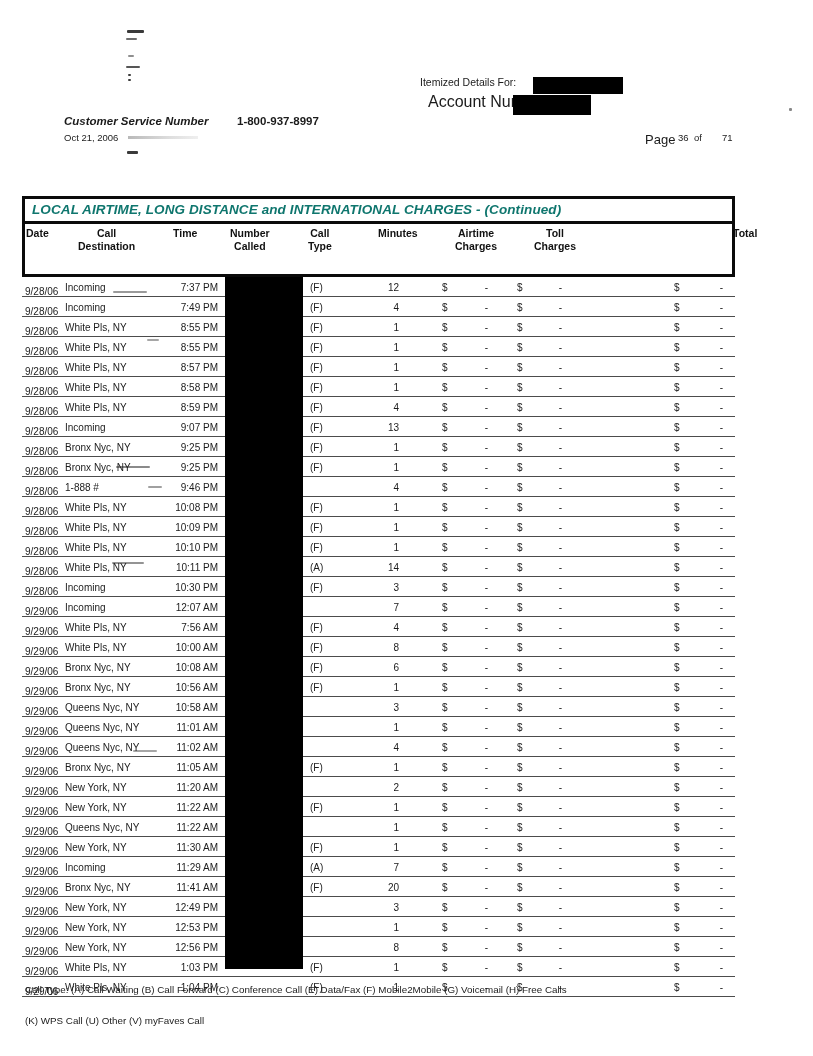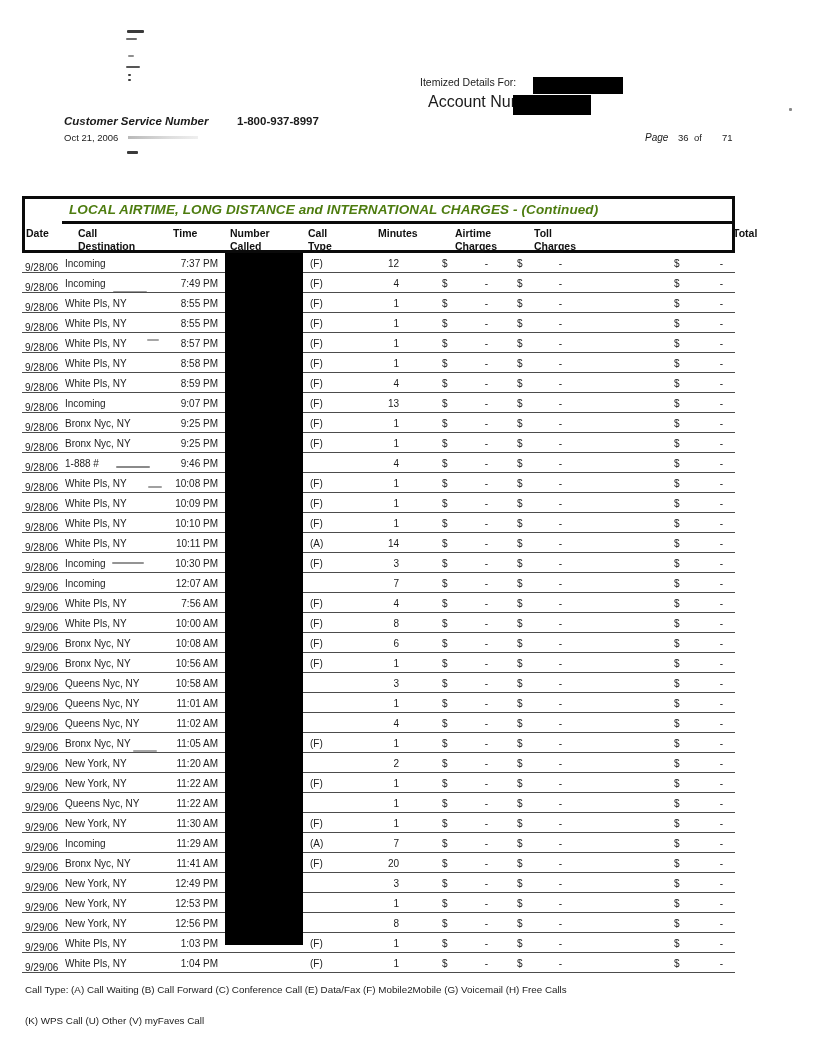--- a/index.html
+++ b/index.html
@@ -16,38 +16,38 @@
   .abs{position:absolute;margin-top:20px;}
   .itemized-label{left:420px;top:56px;font-size:10.5px;}
   .account-label{left:428px;top:73px;font-size:16px;}
   .redact-box1{left:533px;top:57px;width:90px;height:17px;background:#000;}
   .redact-box2{left:513px;top:75px;width:78px;height:20px;background:#000;}
   .cs-label{left:64px;top:95px;font-size:11.5px;font-weight:bold;font-style:italic;}
   .cs-number{left:237px;top:95px;font-size:11.5px;font-weight:bold;}
   .stmt-date{left:64px;top:112px;font-size:9.5px;}
   .date-smudge{left:128px;top:116px;width:70px;height:3px;
     background:linear-gradient(90deg,#b9b9b9,#dedede 60%,#efefef);}
-  .pg-label{left:645px;top:112px;font-size:10px;font-style:italic;}
+  .pg-label{left:645px;top:112px;font-size:13px;}
   .pg-num{left:678px;top:112px;font-size:9.5px;}
   .pg-of{left:694px;top:112px;font-size:9.5px;}
   .pg-total{left:722px;top:112px;font-size:9.5px;}
 
   
   .art{position:absolute;background:#3a3a3a;border-radius:1px;}
 
   
   .bill-table{position:absolute;left:22px;top:196px;width:713px;}
   .head-box{border:3px solid #0a0a0a;background:#fff;}
   .title-row{
     height:22px;line-height:22px;padding-left:7px;
     font-size:13.5px;font-weight:bold;font-style:italic;
-    border-bottom:3px solid #0a0a0a;color:#4d7c0f;
-    white-space:nowrap;letter-spacing:.1px;margin-left:37px;
+    border-bottom:3px solid #0a0a0a;color:#0f766e;
+    white-space:nowrap;letter-spacing:.1px;
   }
-  .col-head{position:relative;height:26px;font-size:10.5px;font-weight:bold;color:#111;}
+  .col-head{position:relative;height:50px;font-size:10.5px;font-weight:bold;color:#111;text-align:center;}
   .col-head .lbl{position:absolute;top:3px;line-height:13px;white-space:pre;}
   .lbl-date{left:1px;}
   .lbl-dest{left:53px;}
   .lbl-time{left:148px;}
   .lbl-number{left:205px;}
   .lbl-type{left:283px;}
   .lbl-minutes{left:353px;}
   .lbl-airtime{left:430px;}
   .lbl-toll{left:502px;margin-left:7px;}
   .lbl-total{left:660px;margin-left:48px;}

